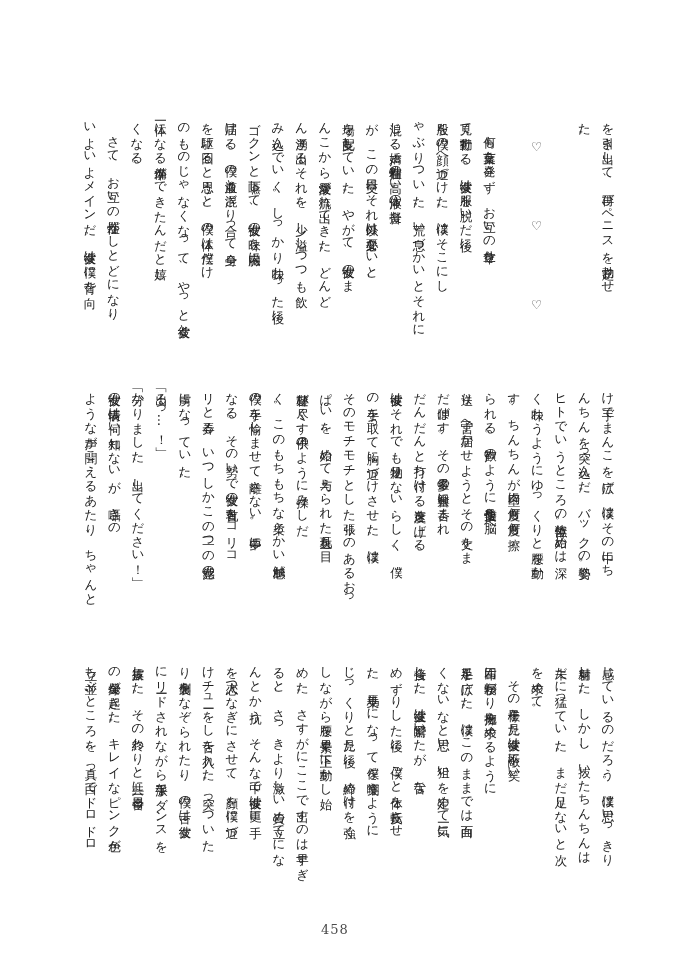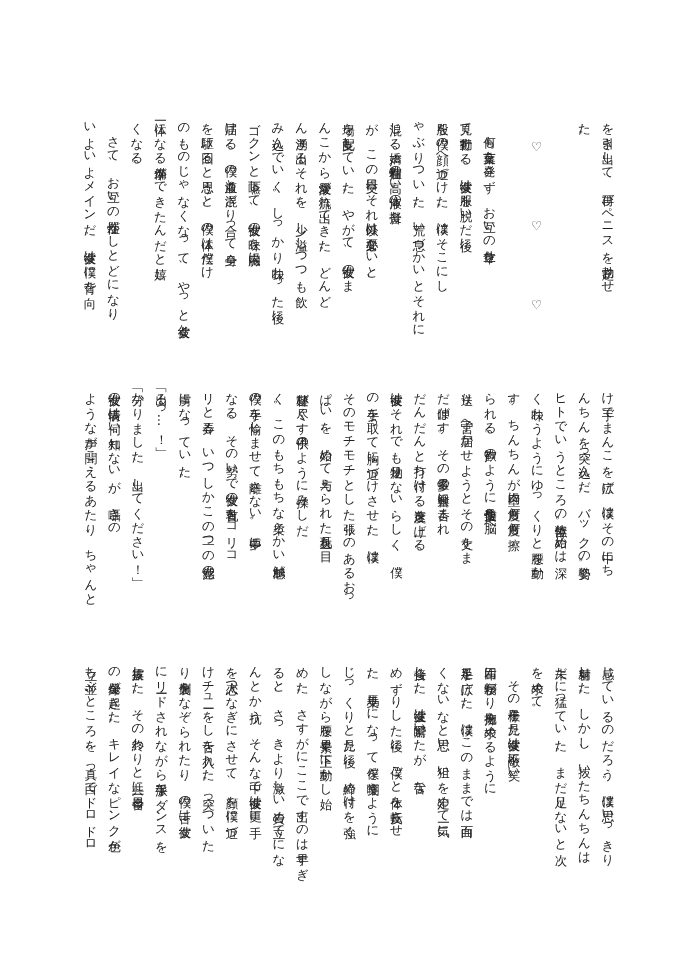--- a/index.html
+++ b/index.html
@@ -121,13 +121,14 @@
       <div class="line">ると、さっきより激しい責め立てにな</div>
       <div class="line">んとか抗う。そんな中で彼女は更に手</div>
       <div class="line">を恋人つなぎにさせて、顔を僕に近づ</div>
       <div class="line">けチューをし舌を入れた。突っついた</div>
       <div class="line">り裏側をなぞられたり、僕の舌は彼女</div>
       <div class="line">にリードされながら派手なダンスを</div>
       <div class="line">披露した。その終わりと共に今日一番</div>
       <div class="line">の爆発が起きた。キレイなピンク色が</div>
       <div class="line">立ち並ぶところを、真っ白でドロドロ</div>
     </section>
+  <footer class="page-num">458</footer>
 </div>
 
 </body></html>

